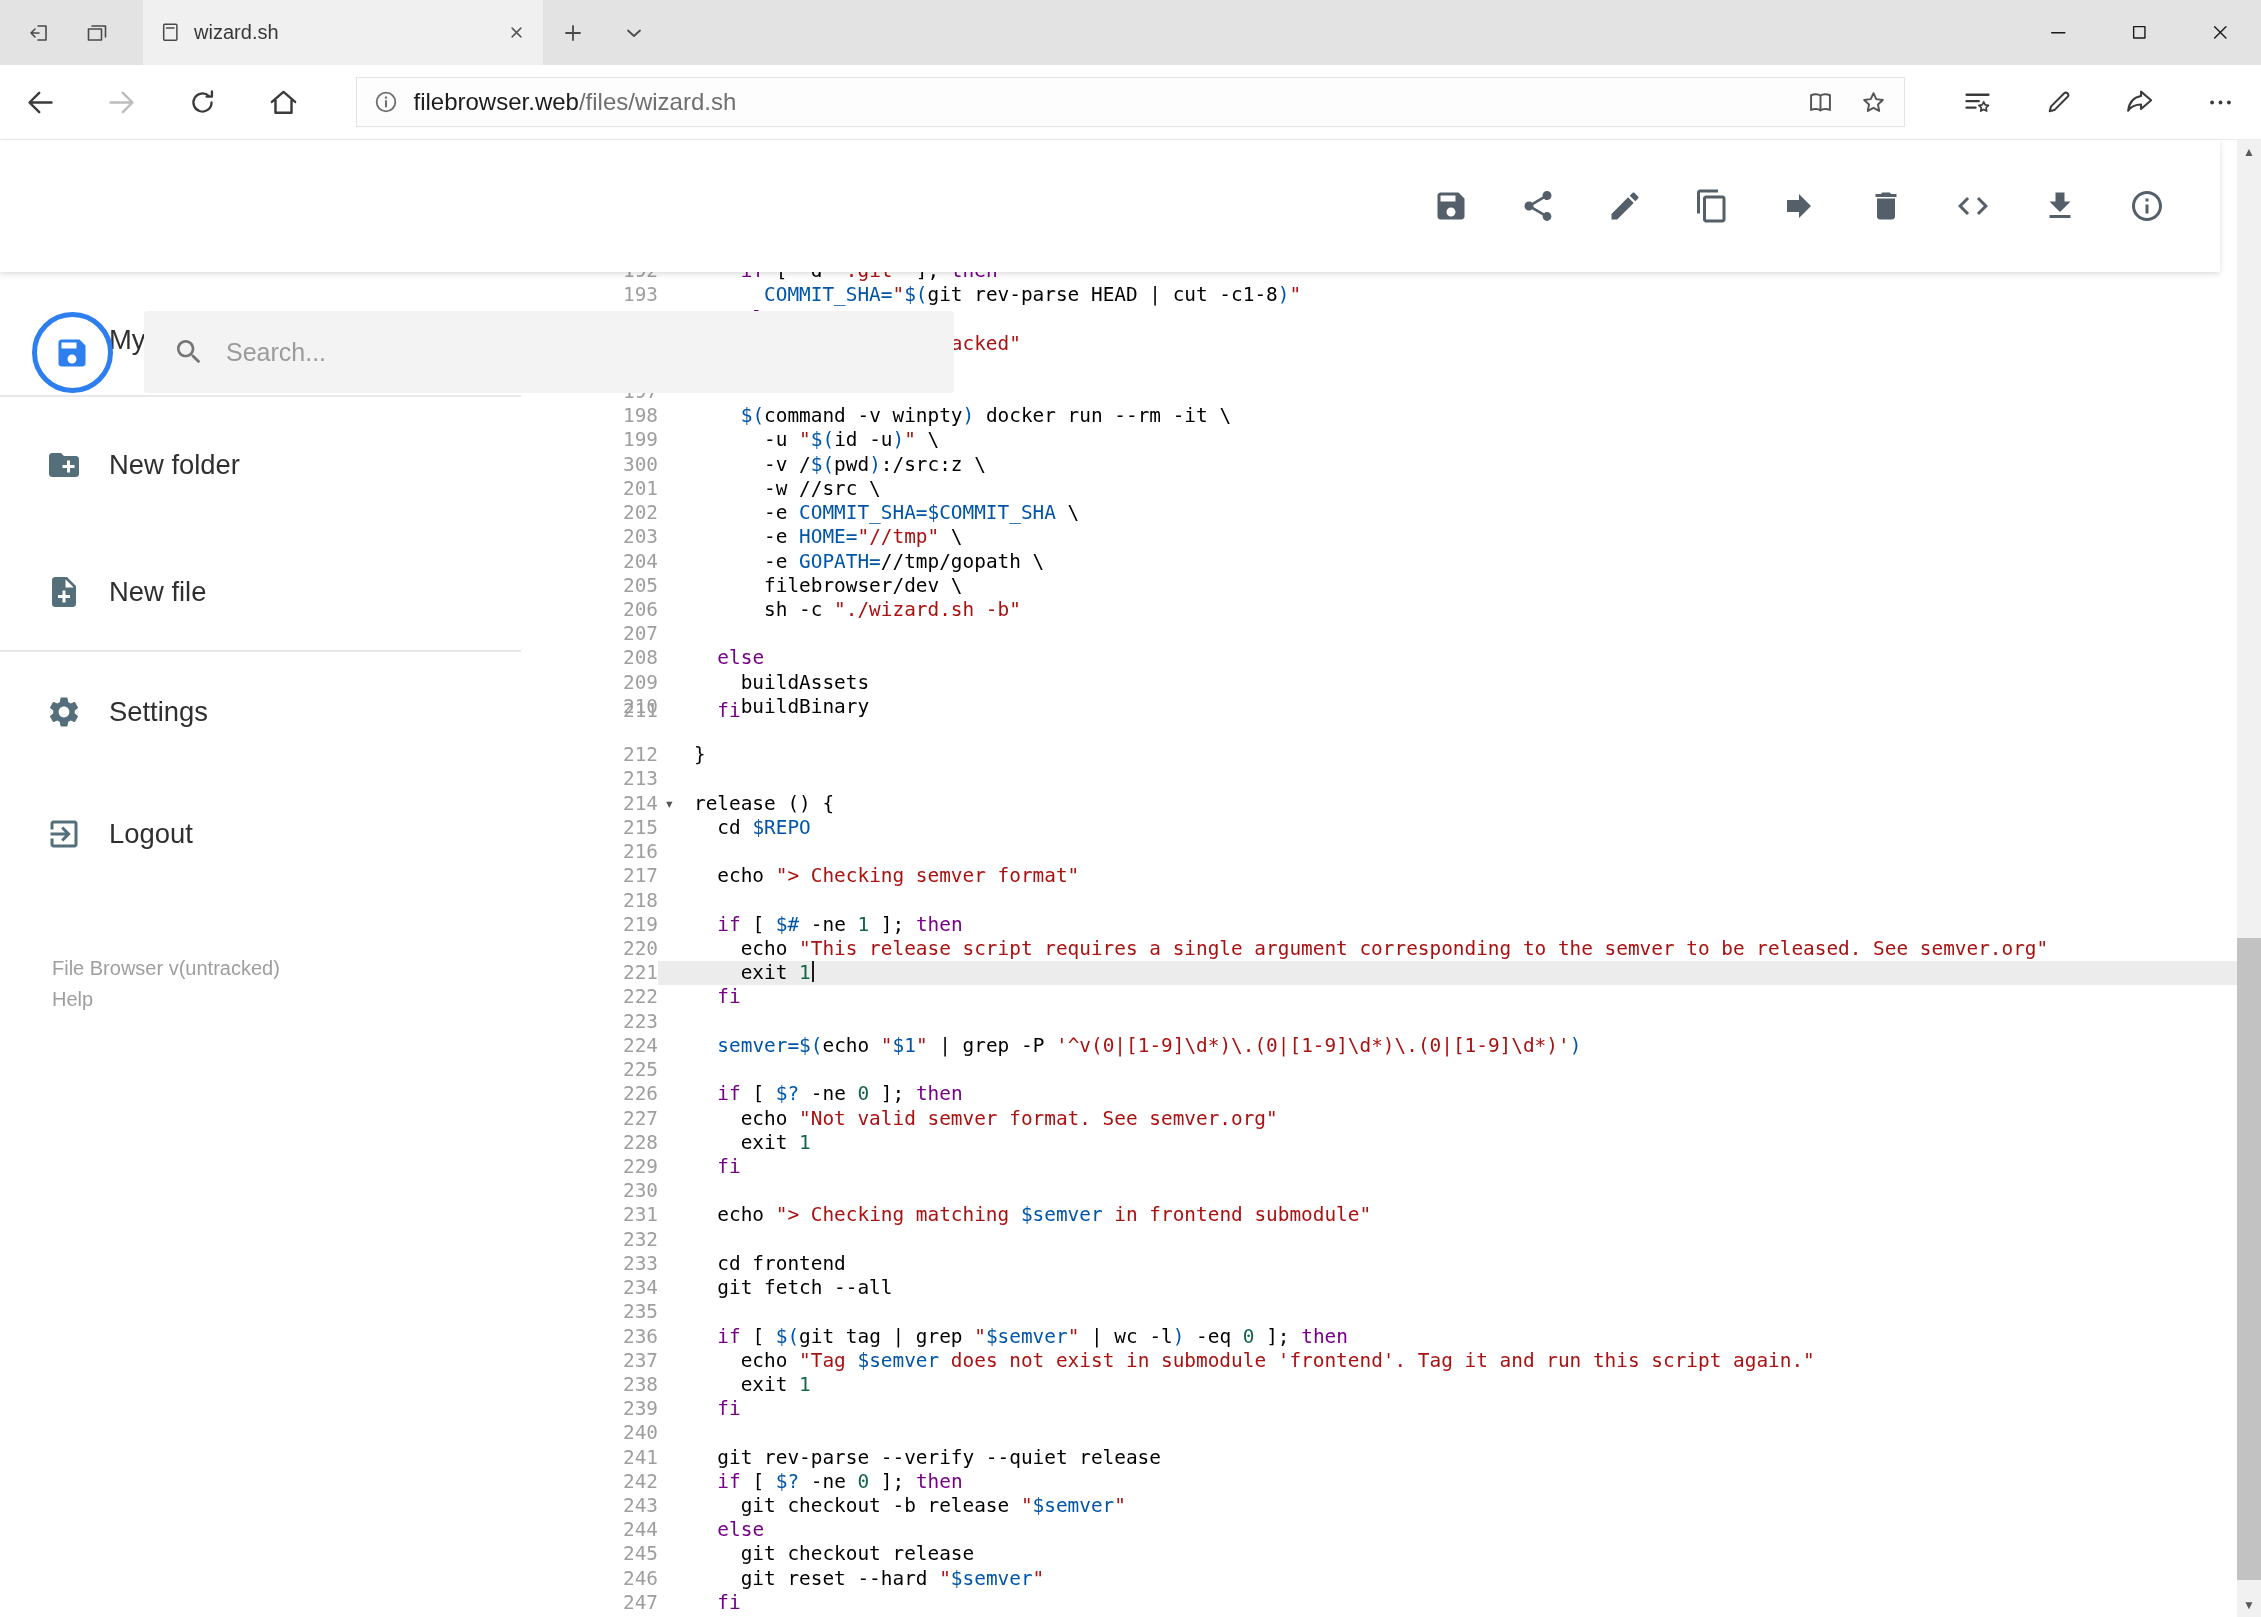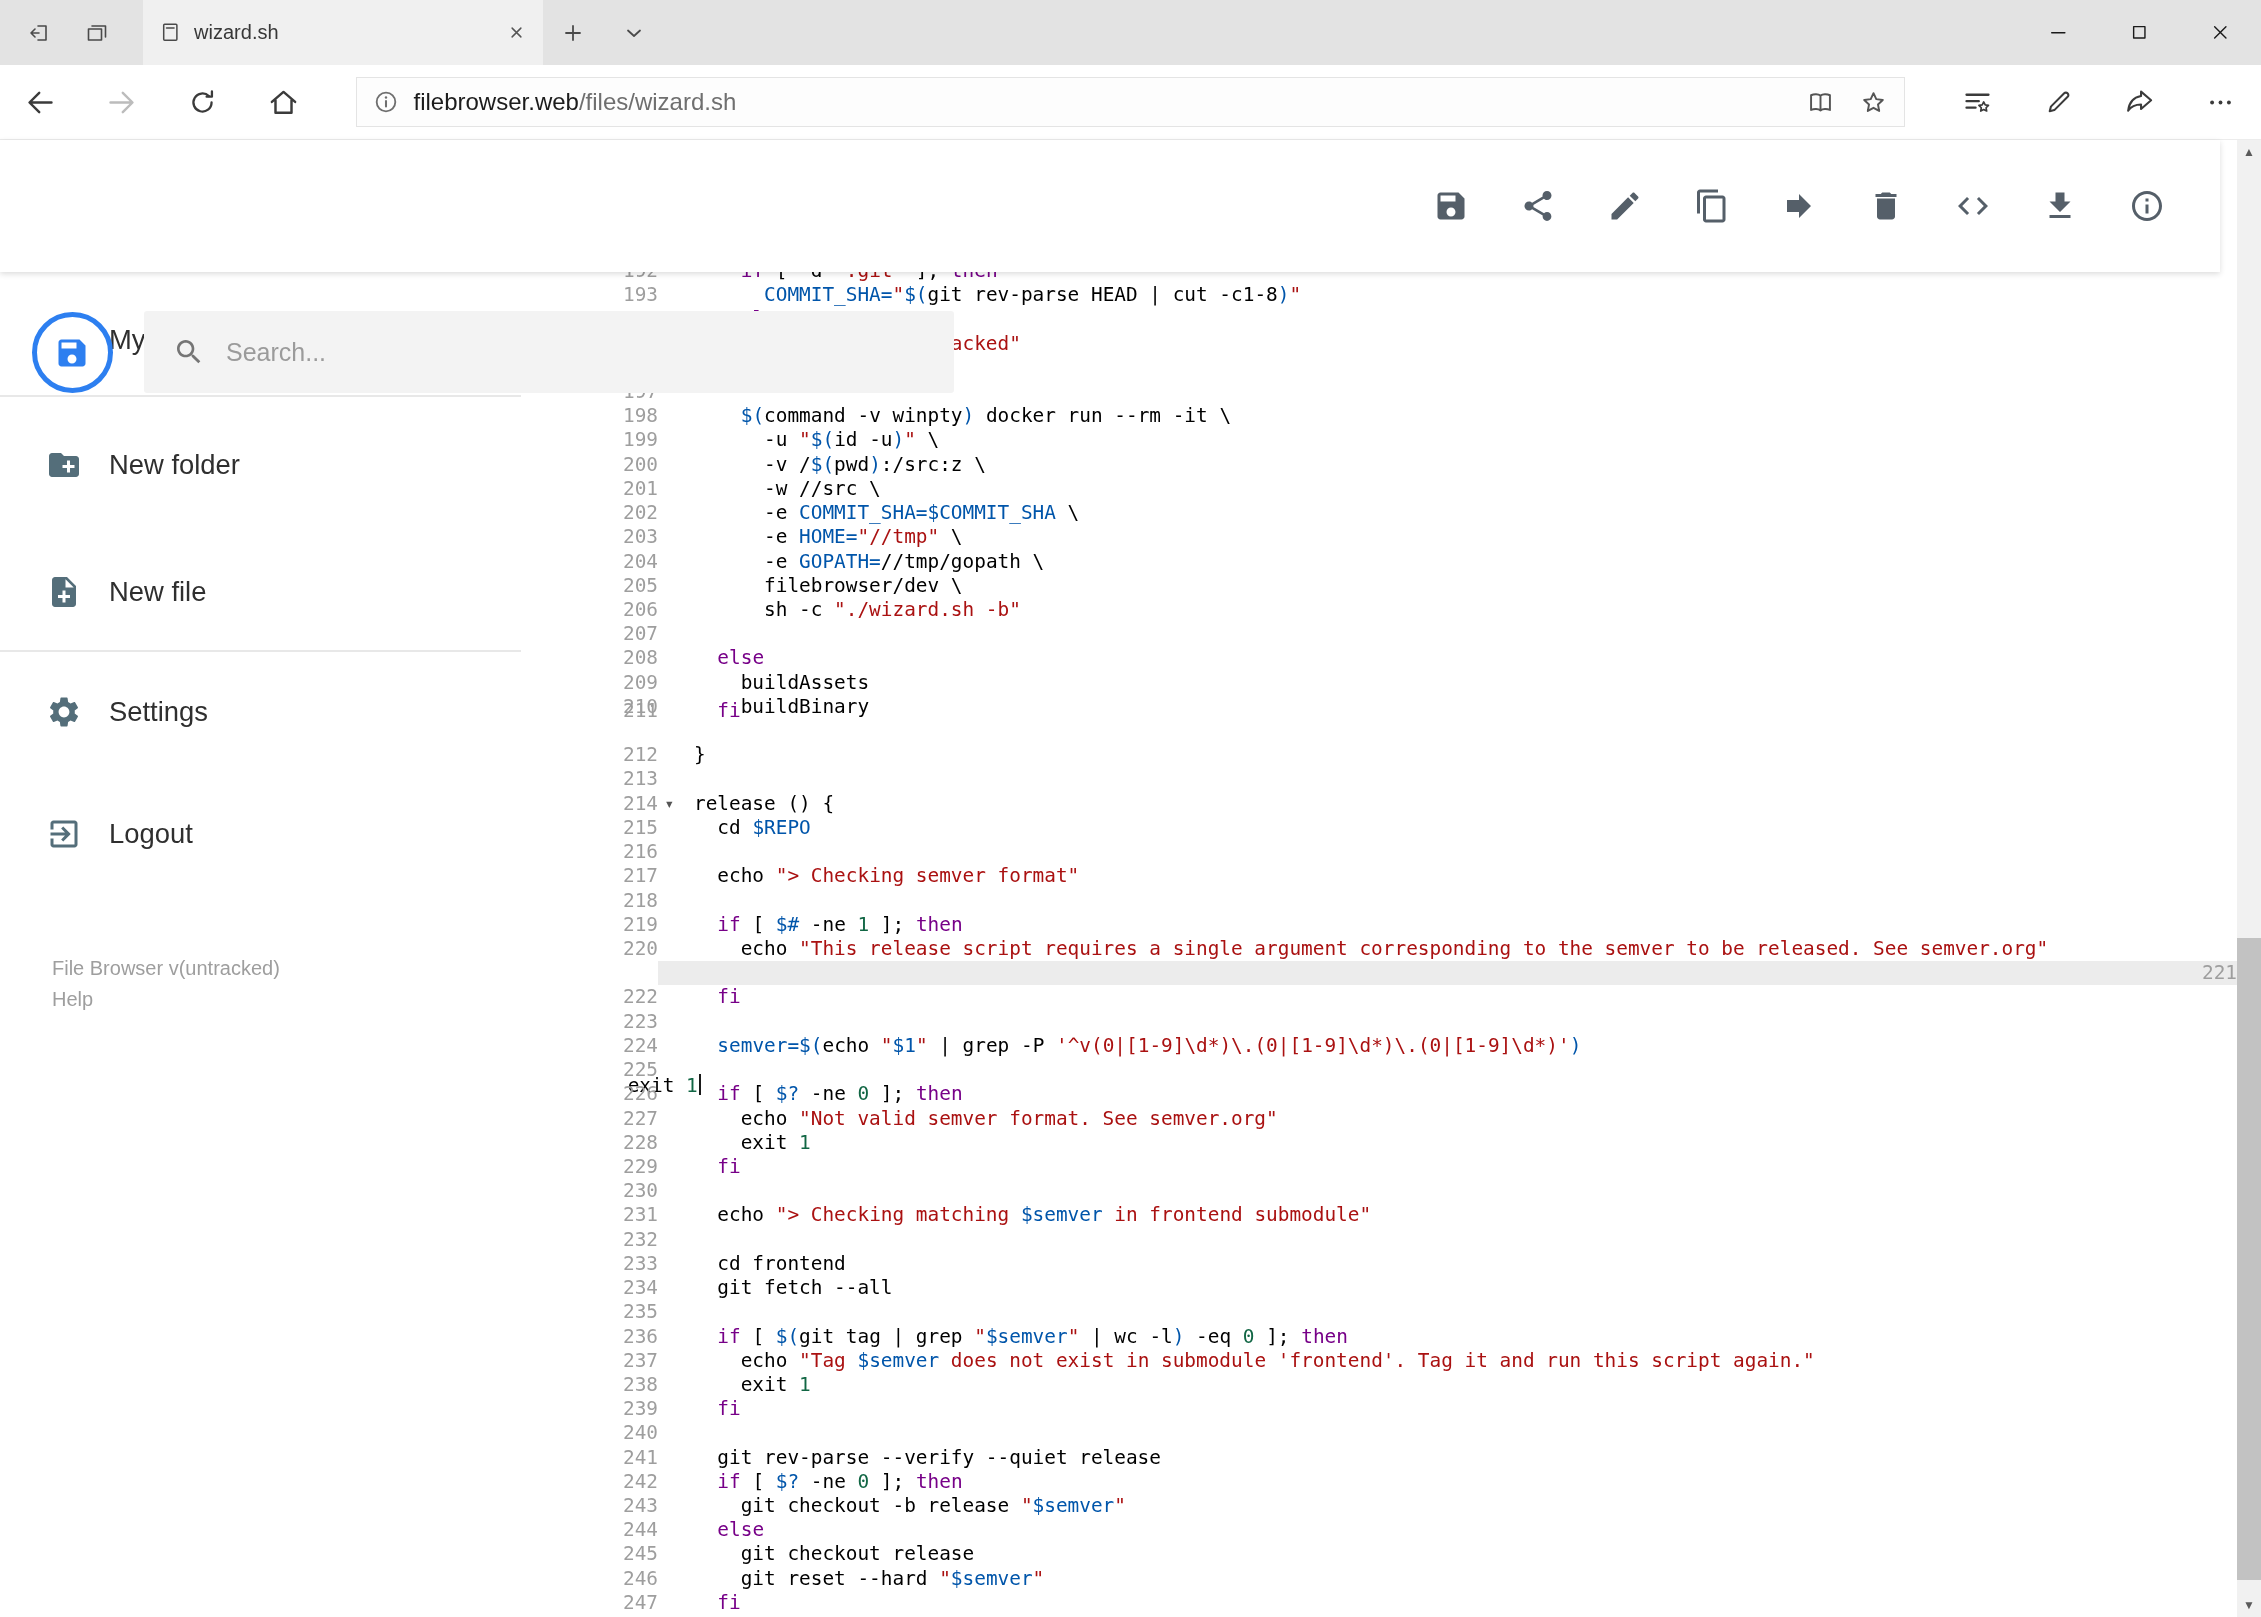--- a/index.html
+++ b/index.html
@@ -379,21 +379,21 @@
         <span class="ln">198</span>
         <span class="fold"></span>
         <span class="code"><span class="tk-p">    </span><span class="tk-v">$(</span><span class="tk-p">command -v winpty</span><span class="tk-v">)</span><span class="tk-p"> docker run --rm -it \</span></span>
       </div>
       <div class="cm-line" style="top: 157px;">
         <span class="ln">199</span>
         <span class="fold"></span>
         <span class="code"><span class="tk-p">      -u </span><span class="tk-s">"</span><span class="tk-v">$(</span><span class="tk-p">id -u</span><span class="tk-v">)</span><span class="tk-s">"</span><span class="tk-p"> \</span></span>
       </div>
       <div class="cm-line" style="top: 182px;">
-        <span class="ln">200</span>
+        <span class="ln">300</span>
         <span class="fold"></span>
         <span class="code"><span class="tk-p">      -v /</span><span class="tk-v">$(</span><span class="tk-p">pwd</span><span class="tk-v">)</span><span class="tk-p">:/src:z \</span></span>
       </div>
       <div class="cm-line" style="top: 206px;">
         <span class="ln">201</span>
         <span class="fold"></span>
         <span class="code"><span class="tk-p">      -w //src \</span></span>
       </div>
       <div class="cm-line" style="top: 230px;">
         <span class="ln">202</span>
@@ -483,21 +483,21 @@
       <div class="cm-line" style="top: 642px;">
         <span class="ln">219</span>
         <span class="fold"></span>
         <span class="code"><span class="tk-p">  </span><span class="tk-k">if</span><span class="tk-p"> [ </span><span class="tk-v">$#</span><span class="tk-p"> -ne </span><span class="tk-n">1</span><span class="tk-p"> ]; </span><span class="tk-k">then</span></span>
       </div>
       <div class="cm-line" style="top: 666px;">
         <span class="ln">220</span>
         <span class="fold"></span>
         <span class="code"><span class="tk-p">    echo </span><span class="tk-s">"This release script requires a single argument corresponding to the semver to be released. See semver.org"</span></span>
       </div>
-      <div class="cm-line active" style="top: 690px; flex-direction: column;">
+      <div class="cm-line active" style="top: 690px;">
         <span class="ln">221</span>
         <span class="fold"></span>
         <span class="code"><span class="tk-p">    exit </span><span class="tk-n">1</span><span class="caret"></span></span>
       </div>
       <div class="cm-line" style="top: 714px;">
         <span class="ln">222</span>
         <span class="fold"></span>
         <span class="code"><span class="tk-p">  </span><span class="tk-k">fi</span></span>
       </div>
       <div class="cm-line" style="top: 739px; gap: 20px;">

